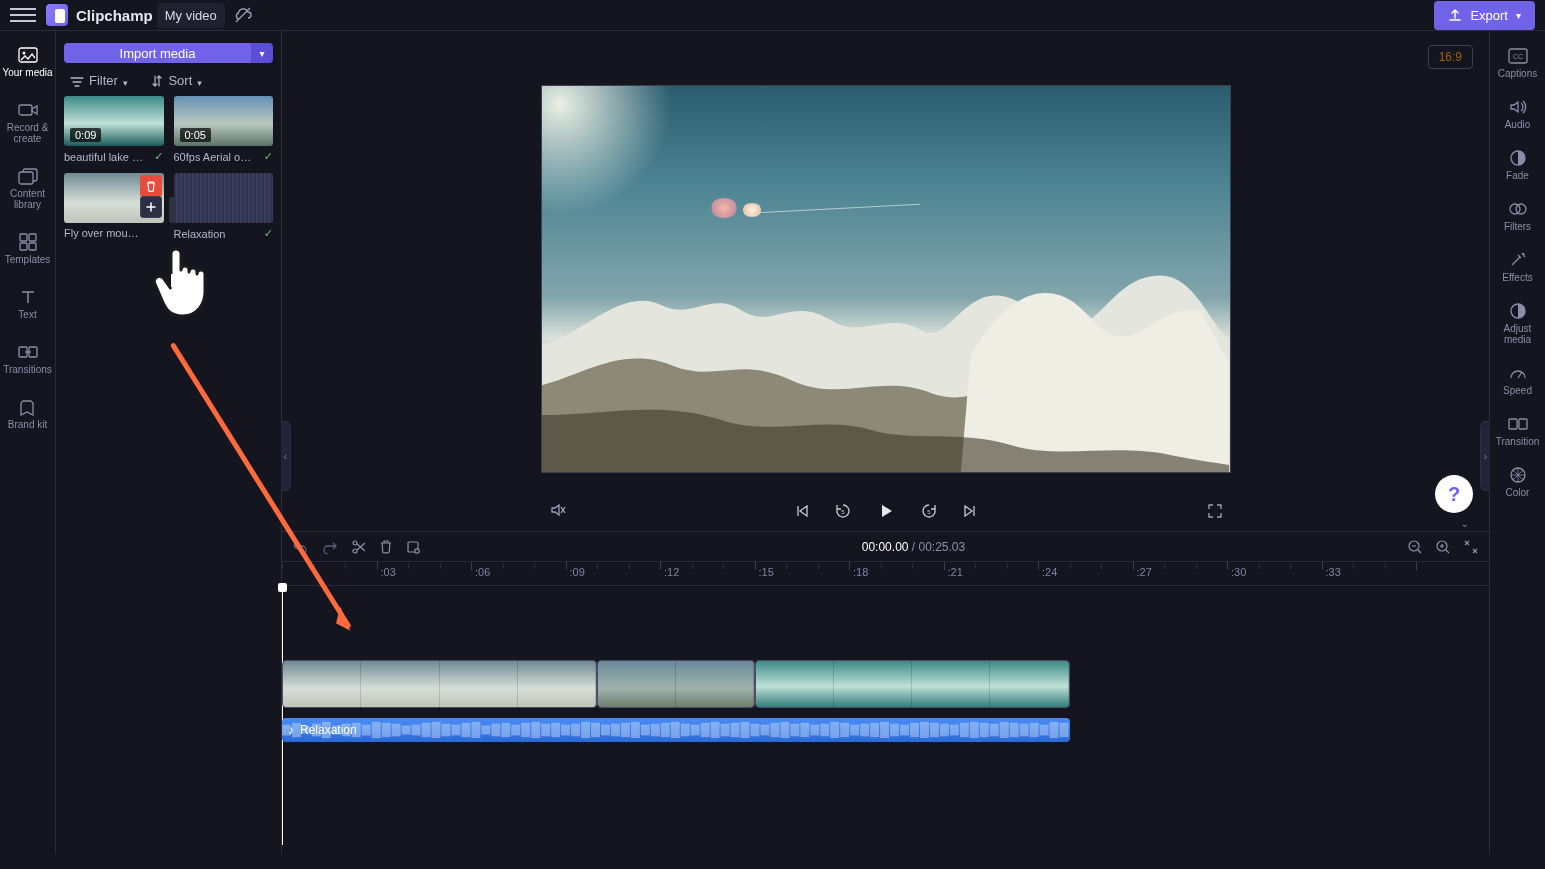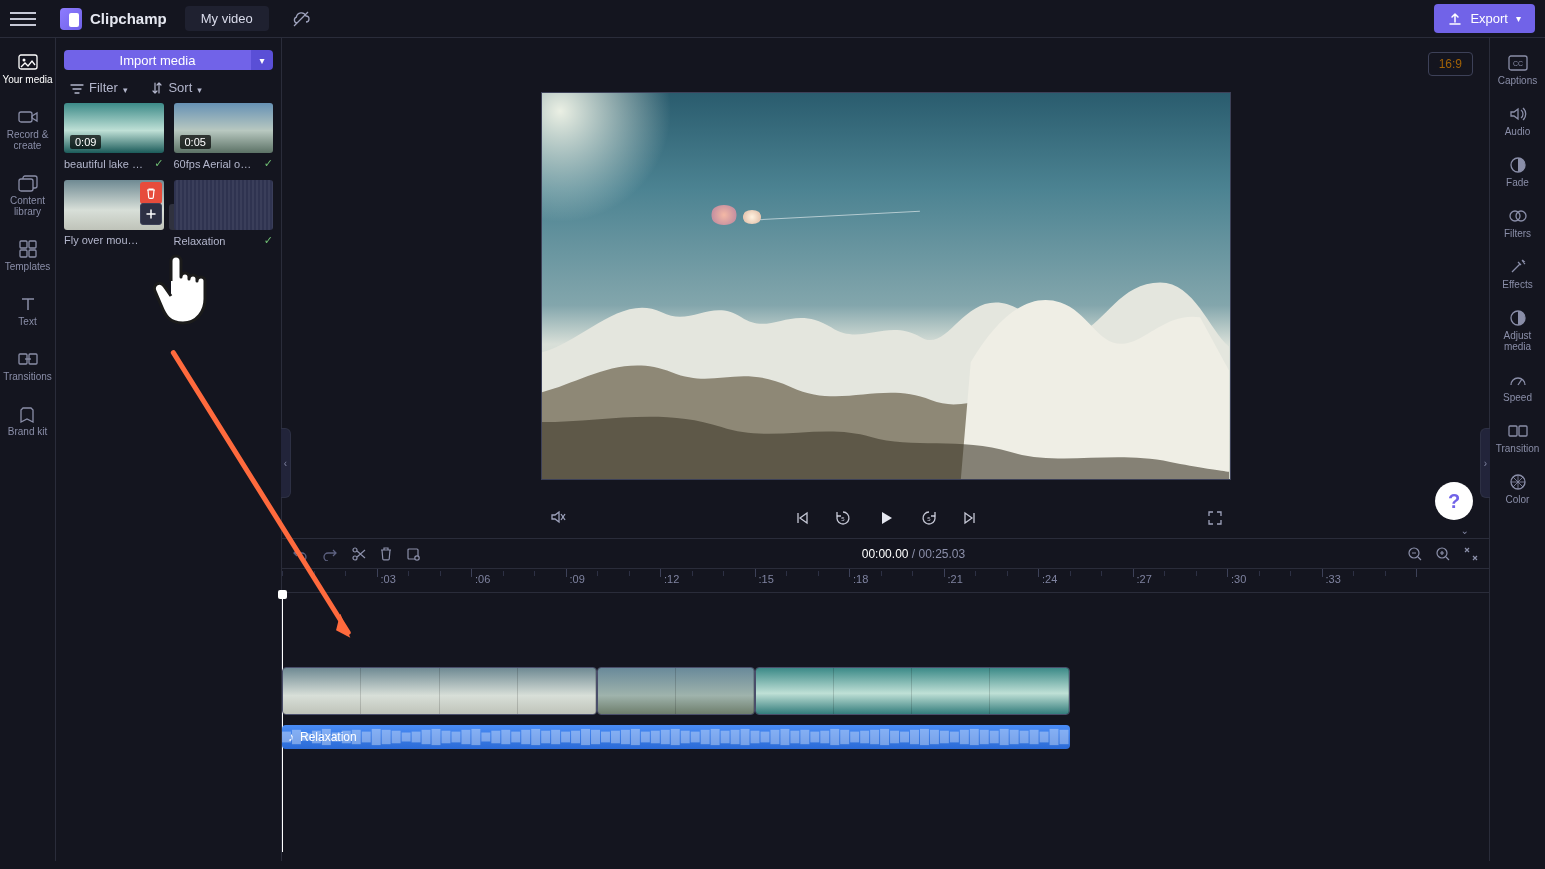--- a/index.html
+++ b/index.html
@@ -12,28 +12,28 @@
     --accent2:#5a4fd6;
     --brand:#827cf3;
     --danger:#e74c3c;
     --blue:#2f6ee0;
     --border:#2a2c3a;
     --lightb:#343648;
   }
   *{box-sizing:border-box;font-family:'Segoe UI',Arial,sans-serif;}
   html,body{margin:0;padding:0;width:1545px;height:869px;background:var(--bg);color:var(--text);overflow:hidden;}
   
-  .topbar{height:38px;display:flex;align-items:center;border-bottom:1px solid var(--border);padding:0 10px;gap:18px;}
+  .topbar{height:31px;display:flex;align-items:center;border-bottom:1px solid var(--border);padding:0 10px;gap:4px;}
   .hamburger{width:26px;height:26px;display:flex;flex-direction:column;justify-content:center;gap:4px;cursor:pointer;}
   .hamburger span{height:2px;background:#c6c8d6;width:100%;}
   .logo{display:flex;align-items:center;gap:8px;margin-left:6px;}
   .logo .mark{width:22px;height:22px;border-radius:4px;background:linear-gradient(135deg,#8e7cff 0%,#6f61e8 100%);position:relative;}
   .logo .mark::after{content:"";position:absolute;inset:5px 3px 3px 9px;background:#fff;border-radius:2px;}
   .logo .name{font-weight:600;font-size:15px;}
-  .title-chip{background:var(--panel2);padding:5px 16px;border-radius:4px;font-size:13px;color:#d9dbea;}
+  .title-chip{background:var(--panel2);padding:5px 8px;border-radius:4px;font-size:13px;color:#d9dbea;}
   .cloud{margin-left:4px;color:#9ea2bc;}
   .spacer{flex:1;}
   .export-btn{background:var(--accent);color:#fff;border-radius:4px;padding:7px 14px;display:flex;align-items:center;gap:8px;font-size:13px;cursor:pointer;}
   .export-btn .chev{font-size:10px;}
   
   .main{display:flex;height:823px;}
   
   .rail{width:56px;background:var(--bg);border-right:1px solid var(--border);padding-top:8px;display:flex;flex-direction:column;align-items:center;gap:10px;}
   .rail .item{width:100%;display:flex;flex-direction:column;align-items:center;gap:2px;color:var(--muted);font-size:10px;text-align:center;line-height:1.1;cursor:pointer;padding:6px 0;}
   .rail .item.active{color:#fff;}

